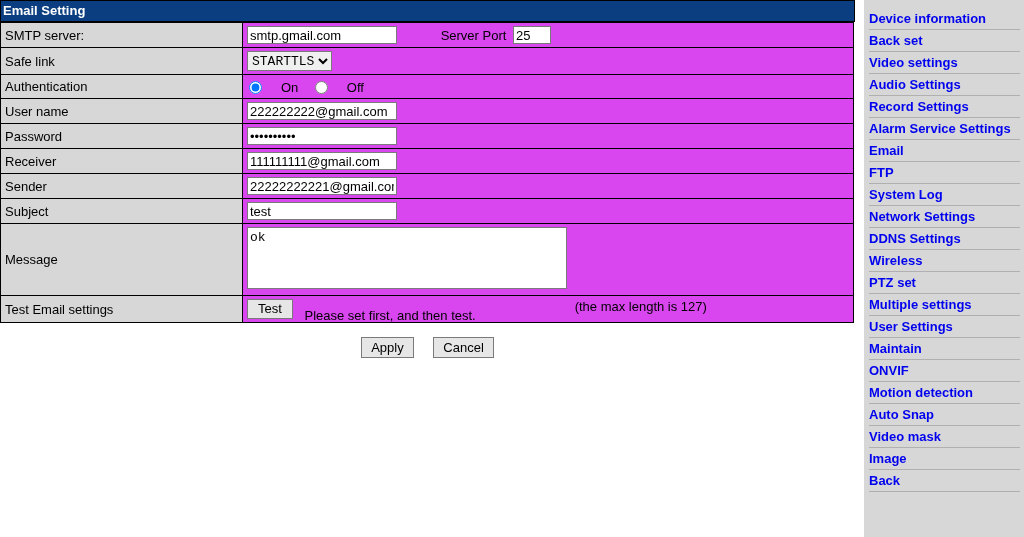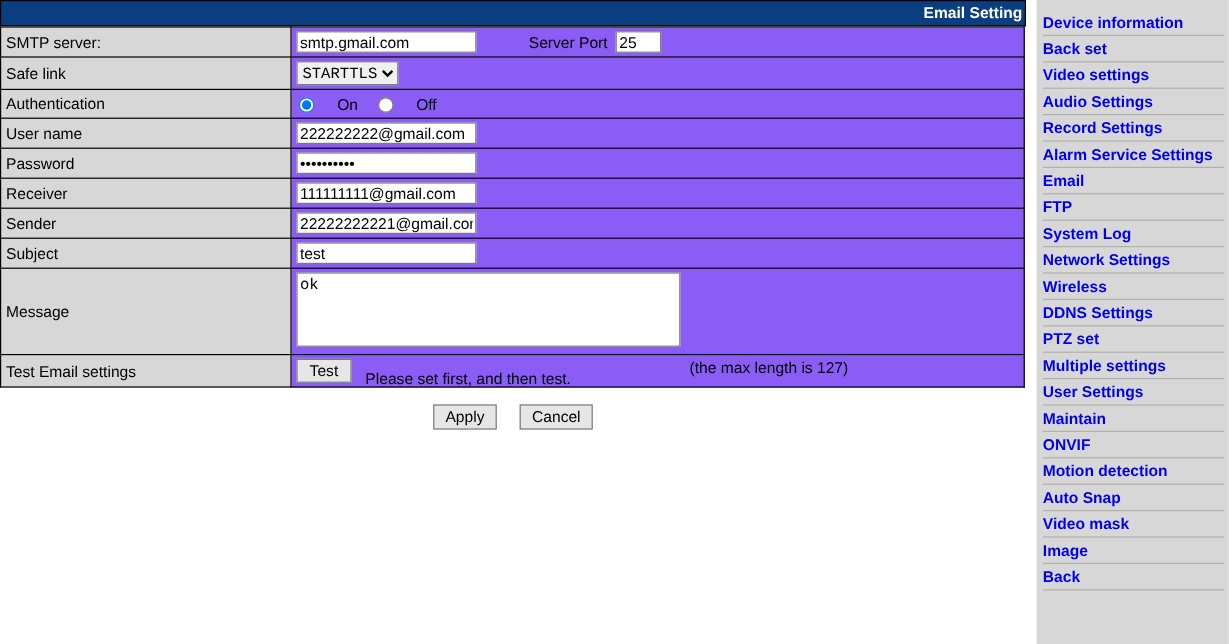--- a/index.html
+++ b/index.html
@@ -34,21 +34,21 @@
       font-weight: bold;
       text-decoration: none;
       font-size: 13px;
       padding: 3px 0;
       border-bottom: 1px solid #b0b0b0;
     }
     .title-bar {
       background: #0b3e80;
       color: #fff;
       font-weight: bold;
-      text-align: right;
+      text-align: left;
       border: 1px solid #000;
       padding: 2px 2px 3px 2px;
       font-size: 13px;
     }
     table.form {
       width: 854px;
       border-collapse: collapse;
       background: #d7d7d7;
     }
     table.form td {
@@ -56,21 +56,21 @@
       padding: 3px 4px;
       height: 24px;
       font-size: 13px;
       vertical-align: middle;
     }
     table.form td.lbl {
       width: 242px;
       background: #d7d7d7;
     }
     table.form td.val {
-      background: #8b5cf6;
+      background: #d946ef;
     }
     input[type="text"], input[type="password"] {
       font-family: Arial, sans-serif;
       font-size: 13px;
       width: 150px;
       height: 18px;
       border: 1px solid #7a7a7a;
       background: #fff;
       padding: 0 2px;
     }
@@ -200,22 +200,22 @@
     <a href="#">Device information</a>
     <a href="#">Back set</a>
     <a href="#">Video settings</a>
     <a href="#">Audio Settings</a>
     <a href="#">Record Settings</a>
     <a href="#">Alarm Service Settings</a>
     <a href="#">Email</a>
     <a href="#">FTP</a>
     <a href="#">System Log</a>
     <a href="#">Network Settings</a>
+    <a href="#">DDNS Settings</a>
     <a href="#">Wireless</a>
-    <a href="#">DDNS Settings</a>
     <a href="#">PTZ set</a>
     <a href="#">Multiple settings</a>
     <a href="#">User Settings</a>
     <a href="#">Maintain</a>
     <a href="#">ONVIF</a>
     <a href="#">Motion detection</a>
     <a href="#">Auto Snap</a>
     <a href="#">Video mask</a>
     <a href="#">Image</a>
     <a href="#">Back</a>

